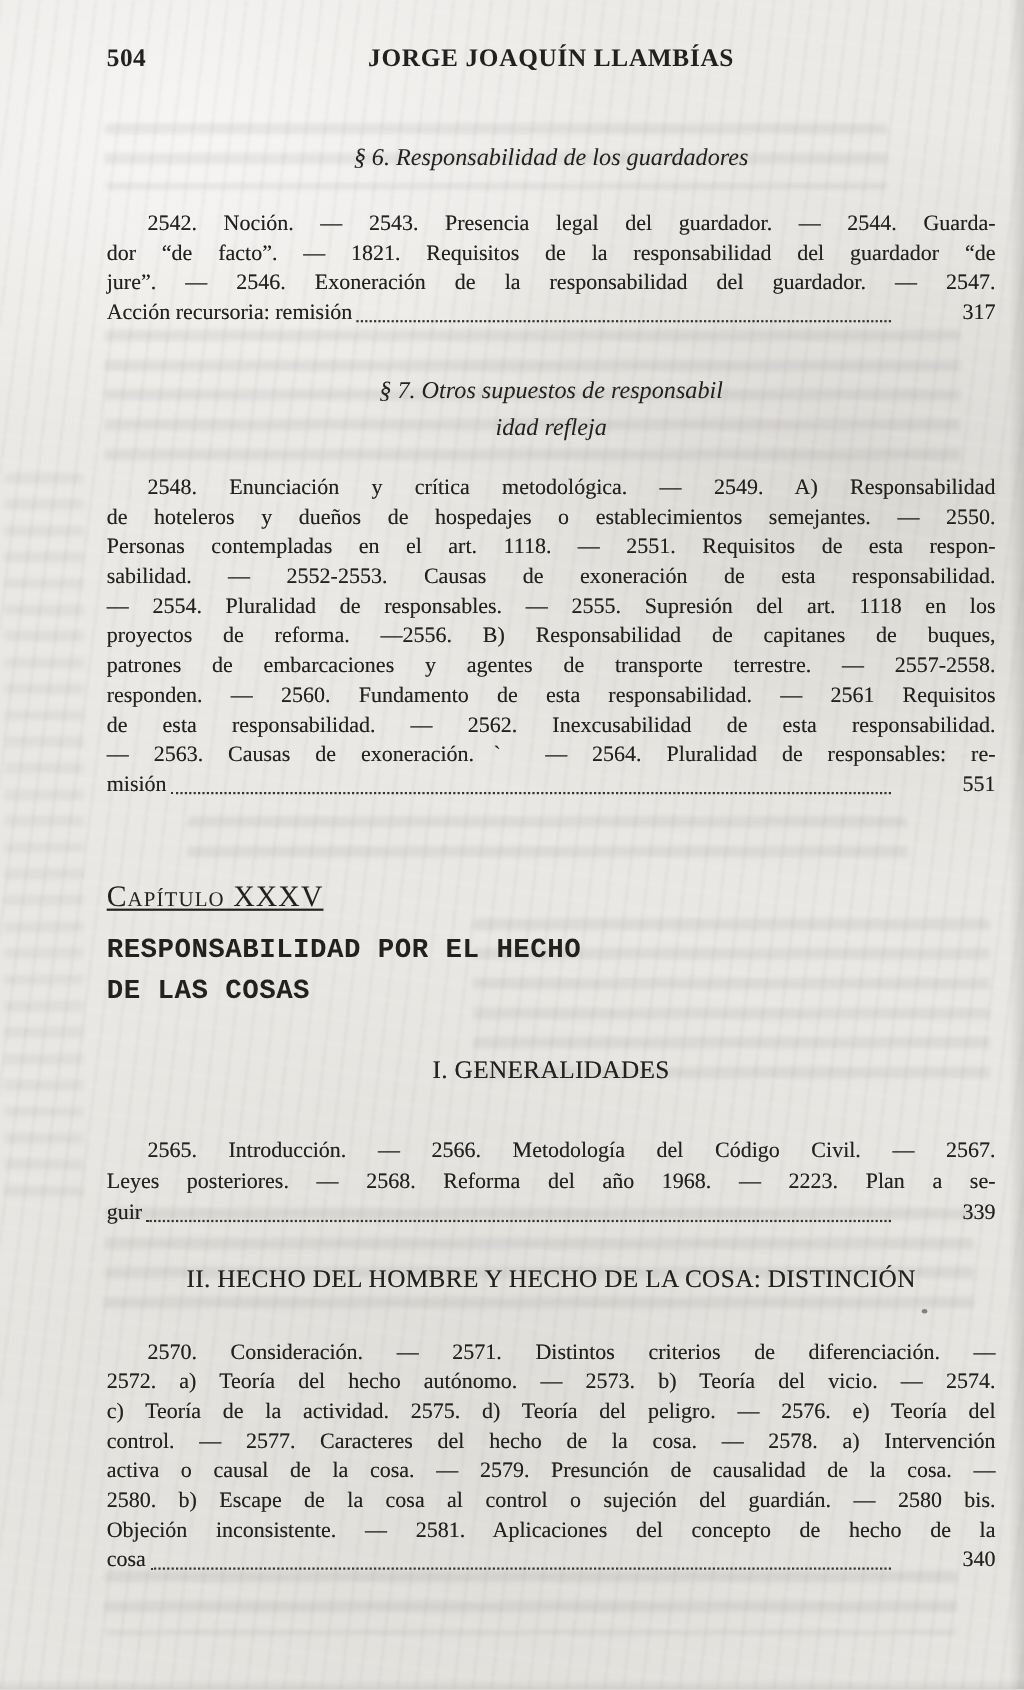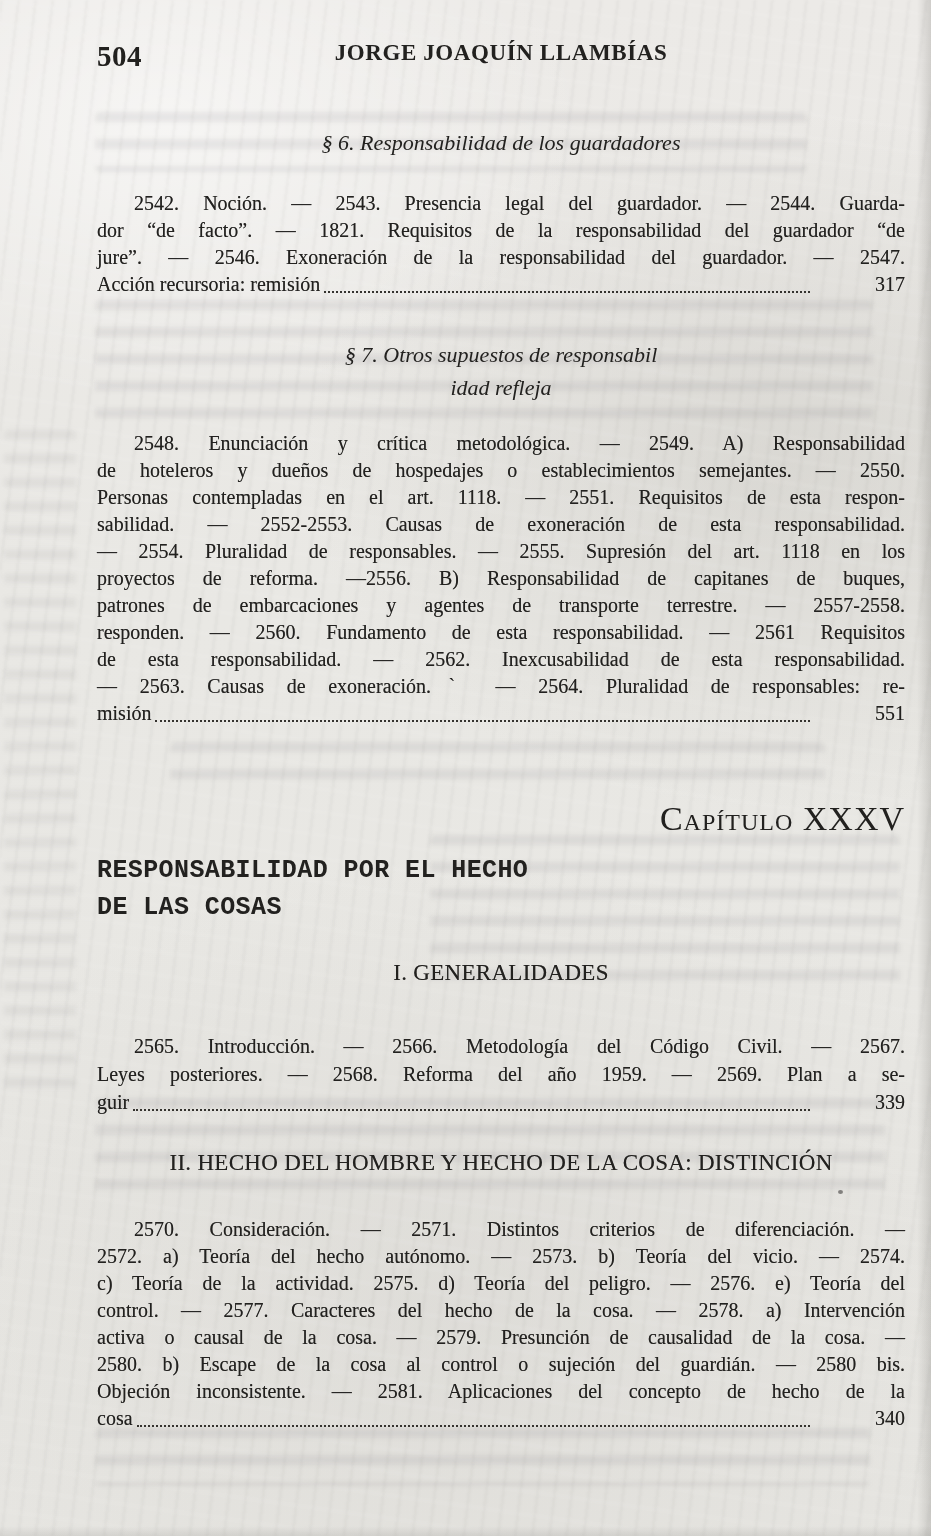--- a/index.html
+++ b/index.html
@@ -50,21 +50,21 @@
       rgba(0,0,0,0) 9px, rgba(0,0,0,0) 24px);
     filter: blur(2.5px);
   }
   .speck { position: absolute; background: rgba(50,48,46,0.55); border-radius: 50%; }
 
   .block { position: absolute; left: 97px; width: 808px; }
 
   .b-header { top: 40px; height: 30px; }
   .folio {
     position: absolute; left: 0; top: 0;
-    font-size: 29px; font-weight: bold; letter-spacing: 0.5px;
+    font-size: 23px; font-weight: bold; letter-spacing: 0.5px;
   }
   .running-title {
     text-align: center; font-size: 23px; font-weight: bold; letter-spacing: 0.6px;
   }
 
   .h-italic { font-style: italic; font-size: 22px; line-height: 33px; text-align: center; }
   .b-s6 { top: 126px; }
   .b-s7 { top: 338px; }
 
   .entry { font-size: 20px; line-height: 27px; text-align: justify;
@@ -76,22 +76,22 @@
   .entry .dots { flex: 1 1 auto; align-self: flex-end; height: 0;
                  border-bottom: 2.6px dotted #35332f; margin: 0 0 5px 4px; }
   .entry .pg { flex: 0 0 95px; text-align: right; }
 
   .b-p1 { top: 190px; }
   .b-p2 { top: 430px; }
   .b-p3 { top: 1032px; line-height: 28px; }
   .b-p4 { top: 1216px; }
 
   .b-chap { top: 800px; }
-  .kicker { text-align: right; font-variant: small-caps; font-size: 34px;
-            letter-spacing: 1px; }
+  .kicker { text-align: left; font-variant: small-caps; font-size: 27px;
+            letter-spacing: 1px; text-decoration: underline; }
   .chap-title { text-align: left; font-weight: bold; font-size: 25px;
                 line-height: 37px; letter-spacing: 0.4px; margin-top: 14px; font-family: Liberation Mono, monospace; }
 
   .subhead { position: absolute; left: 97px; width: 808px; text-align: center;
              font-size: 23px; letter-spacing: 0.3px;
              text-shadow: 0 0 0.5px rgba(34,33,31,0.5); }
   .b-gen { top: 960px; }
   .b-ii  { top: 1150px; }
 </style>
 </head>
@@ -157,21 +157,21 @@
     <div class="chap-title">
       <div>RESPONSABILIDAD POR EL HECHO</div>
       <div>DE LAS COSAS</div>
     </div>
   </div>
 
   <div class="subhead b-gen">I. GENERALIDADES</div>
 
   <div class="block entry b-p3">
     <div class="line first">2565. Introducción. — 2566. Metodología del Código Civil. — 2567.</div>
-    <div class="line">Leyes posteriores. — 2568. Reforma del año 1959. — 2569. Plan a se-</div>
+    <div class="line">Leyes posteriores. — 2568. Reforma del año 1968. — 2223. Plan a se-</div>
     <div class="lastline">
       <span class="lw">guir</span>
       <span class="dots"></span>
       <span class="pg">339</span>
     </div>
   </div>
 
   <div class="subhead b-ii">II. HECHO DEL HOMBRE Y HECHO DE LA COSA: DISTINCIÓN</div>
 
   <div class="block entry b-p4">

